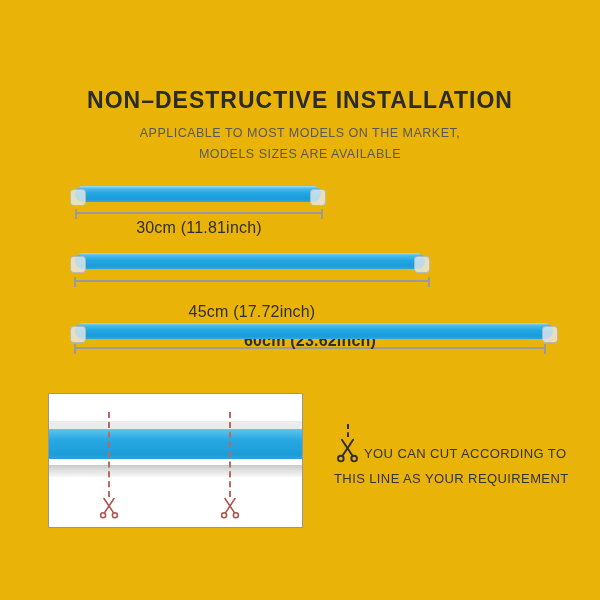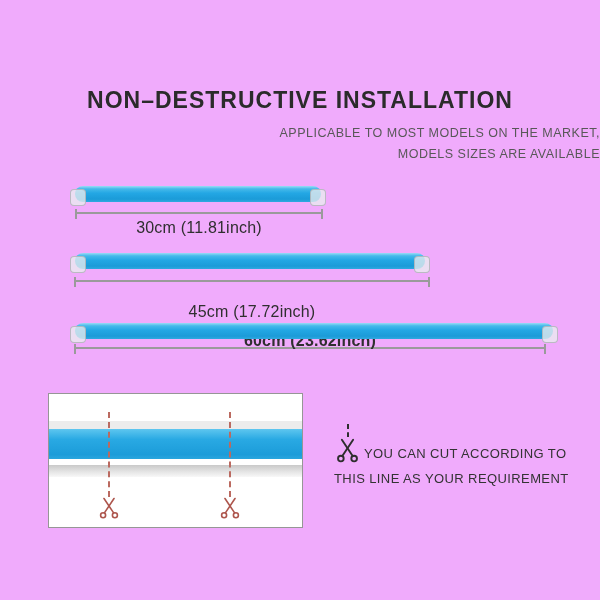--- a/index.html
+++ b/index.html
@@ -1,26 +1,26 @@
 <!DOCTYPE html>
 <html><head>
 <meta charset="utf-8">
 <style>
   html,body{margin:0;padding:0;background:#fff;}
   .canvas{
-    position:relative;width:600px;height:600px;background:#f0abfc;
+    position:relative;width:600px;height:600px;background:#eab308;
     font-family:"Liberation Sans",sans-serif;color:#2e2e2e;overflow:hidden;
   }
   
   .title{
     position:absolute;left:0;top:87px;width:600px;text-align:center;
     font-size:23px;font-weight:700;letter-spacing:1px;color:#2b2b2b;margin:0;
   }
   .sub{
-    position:absolute;left:0;width:600px;text-align:right;
+    position:absolute;left:0;width:600px;text-align:center;
     font-size:12.5px;letter-spacing:.5px;color:#585858;font-weight:500;
   }
   .sub1{top:126px;}
   .sub2{top:147px;}
   
   .strip{position:absolute;height:22px;}
   .strip .bar{
     position:absolute;left:5px;right:5px;top:1px;height:16px;border-radius:8px;
     background:linear-gradient(180deg,#9adcf6 0%,#45b9ea 18%,#23a7e4 45%,#1b9bd8 82%,#2fa9e0 100%);
     z-index:1;

